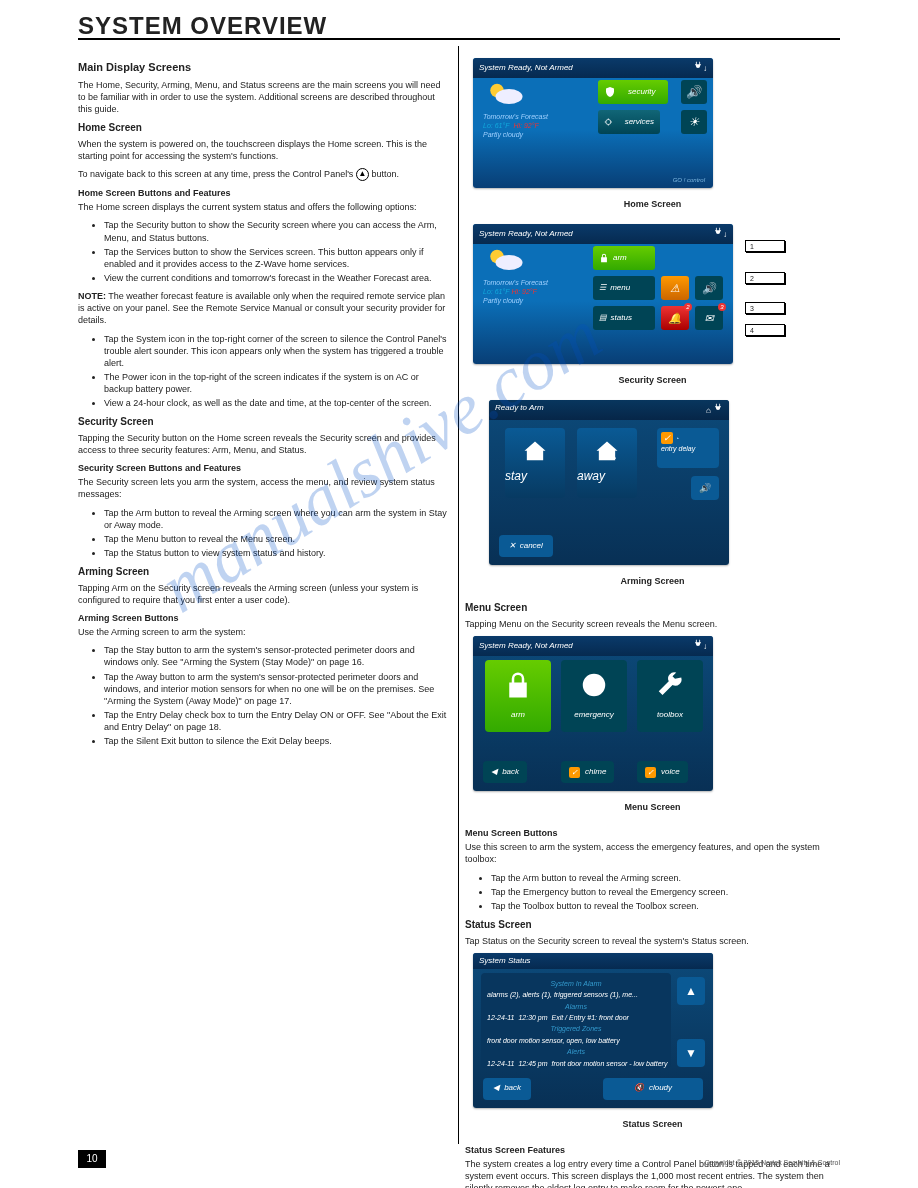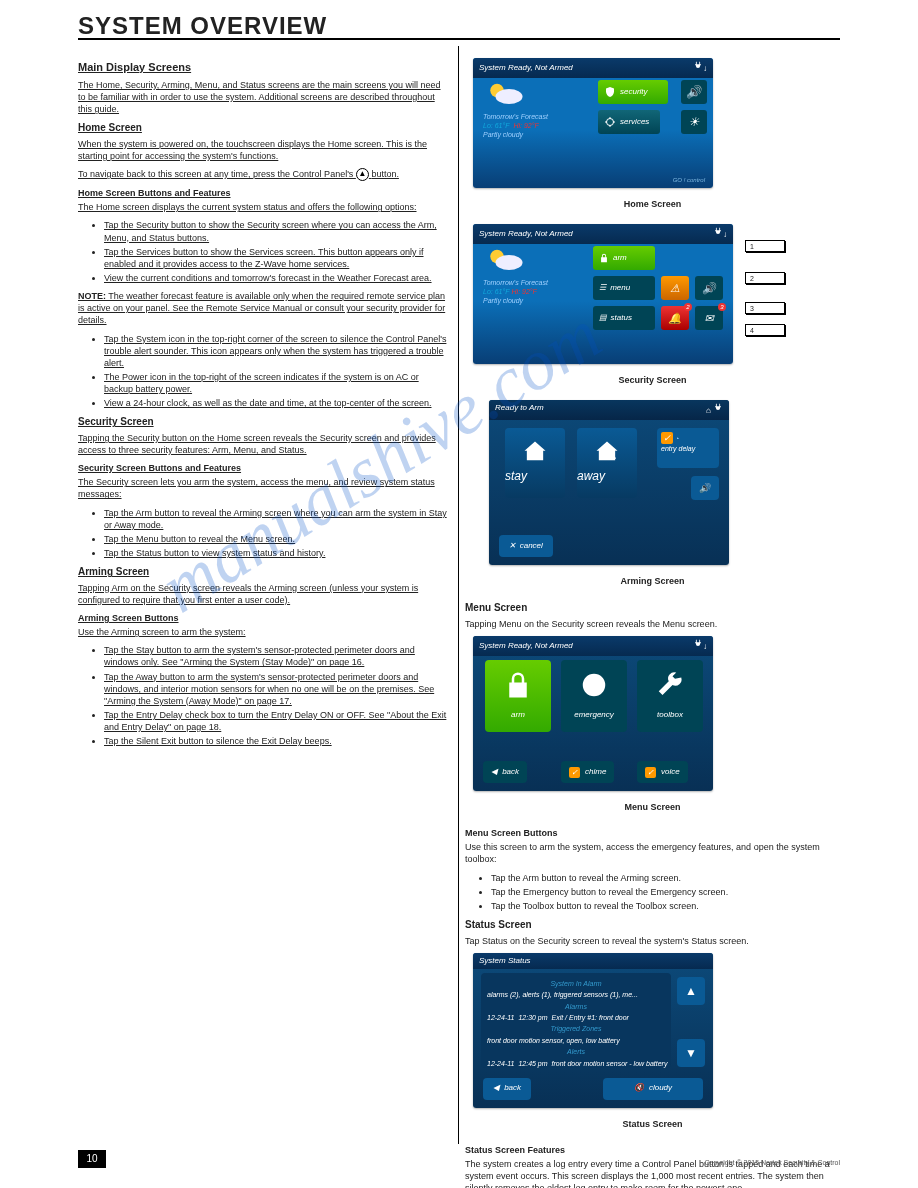--- a/index.html
+++ b/index.html
@@ -1,39 +1,39 @@
 <!DOCTYPE html>
 <html><head>
 <meta charset="utf-8">
 <style>
   * { box-sizing: border-box; margin: 0; padding: 0; }
   body { font-family: Arial, Helvetica, sans-serif; background: #fff; color: #222; }
   .page { width: 918px; height: 1188px; margin: 0 auto; position: relative; }
   .hr-top { position:absolute; top:38px; left:78px; width:762px; height:2px; background:#000; }
   .page-title { position:absolute; top:12px; left:78px; font-size:24px; font-weight:bold; letter-spacing:1px; }
-  .col-left { position:absolute; top:52px; left:78px; width:370px; font-size:9px; line-height:1.35;text-decoration:underline; }
+  .col-left { position:absolute; top:52px; left:78px; width:370px; font-size:9px; line-height:1.35; }
   .col-right { position:absolute; top:52px; left:465px; width:375px; font-size:9px; line-height:1.35; }
   .vrule { position:absolute; top:46px; left:458px; width:1px; height:1098px; background:#000; }
   .col-left p, .col-right p { margin-bottom:6px; }
   .h2 { font-size:11px; font-weight:bold; margin-top:8px; margin-bottom:4px; }
   .h3 { font-size:10px; font-weight:bold; margin-top:6px; margin-bottom:3px; }
   .h4 { font-size:9px; font-weight:bold; margin-top:5px; margin-bottom:2px; }
   .note-hd { font-weight:bold; }
   .inline-icon { display:inline-block; width:13px; height:13px; border:1px solid #000; border-radius:50%; vertical-align:middle; position:relative; }
   .inline-icon::after { content:""; position:absolute; top:2px; left:3px; width:5px; height:5px; background:#000; clip-path: polygon(50% 0, 0 100%, 100% 100%); }
   .screenshot { margin: 6px 0 10px 0; border-radius:3px; overflow:hidden; box-shadow:0 1px 2px rgba(0,0,0,.3); position:relative;font-style:italic; }
   .scr-cap { font-weight:bold; text-align:center; font-size:9px; margin:4px 0 14px 0; }
   .topbar { background:linear-gradient(#0a3a6a,#062a50); color:#fff; font-size:8px; padding:3px 6px; display:flex; justify-content:space-between; align-items:center; }
   .svg-sun-cloud { width:46px; height:30px; }
   
   .scr-home { width:240px; height:130px; background:linear-gradient(#0b6fb8 0%,#0b6fb8 55%,#083e75 100%); position:relative; margin-left:8px; }
   .scr-home .weather { position:absolute; top:22px; left:10px; width:110px; color:#9fd0ff; font-size:7px; line-height:1.3; }
   .scr-home .weather .lo { color:#1ad; }
   .scr-home .weather .hi { color:#e33; }
-  .scr-home .btn { position:absolute; border-radius:3px; color:#fff; font-size:8px; display:flex; align-items:center; gap:4px; padding:0 6px; }
+  .scr-home .btn { position:absolute; border-radius:3px; color:#fff; font-size:8px; display:flex; align-items:center; gap:12px; padding:0 6px; }
   .scr-home .btn.security { top:22px; left:125px; width:70px; height:24px; background:linear-gradient(#6c0,#3a0); }
   .scr-home .btn.services { top:52px; left:125px; width:62px; height:24px; background:linear-gradient(#167,#045); }
   .scr-home .side { position:absolute; right:6px; width:26px; height:24px; background:#045; border-radius:3px; display:flex; align-items:center; justify-content:center; color:#fff; font-size:12px; }
   .scr-home .side.s1 { top:22px; }
   .scr-home .side.s2 { top:52px; }
   .scr-home .logo { position:absolute; bottom:4px; right:8px; font-size:6px; color:#7fb8e0; }
   
   .scr-sec-wrap { position:relative; width:320px; margin-left:8px; }
   .scr-sec { width:260px; height:140px; background:linear-gradient(#0b6fb8 0%,#0b6fb8 55%,#083e75 100%); position:relative; border-radius:3px; overflow:hidden; }
   .scr-sec .weather { position:absolute; top:22px; left:10px; width:105px; color:#9fd0ff; font-size:7px; line-height:1.3; }

